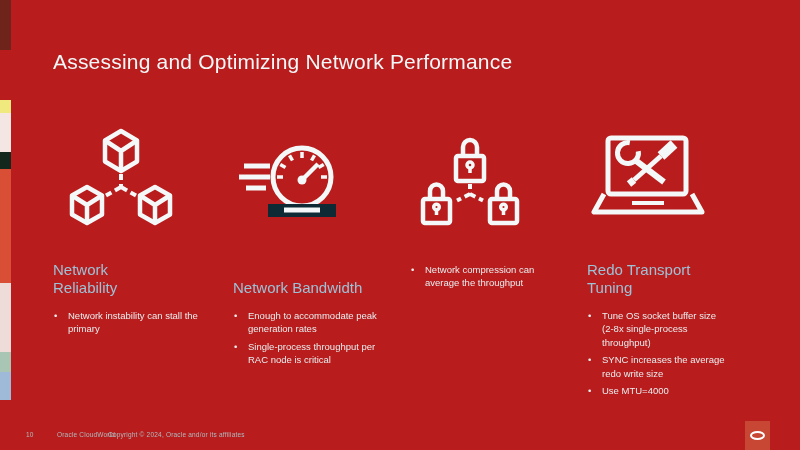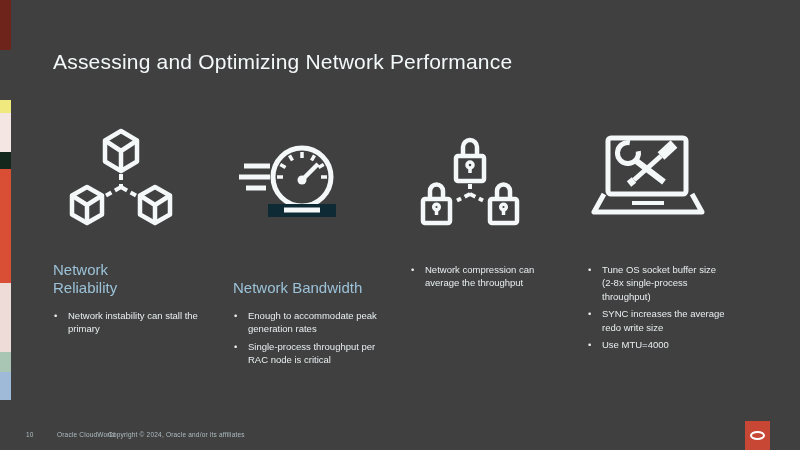--- a/index.html
+++ b/index.html
@@ -1,18 +1,18 @@
 <!DOCTYPE html>
 <html><head>
 <meta charset="utf-8">
 <style>
   html,body{margin:0;padding:0;background:#000;}
   #slide{
     position:relative;width:800px;height:450px;overflow:hidden;
-    background:#404040;
+    background:#b91c1c;
     font-family:"Liberation Sans", sans-serif;
   }
   
   #left-strip{position:absolute;left:0;top:0;width:11px;height:450px;}
   .strip-seg{position:absolute;left:0;width:11px;}
   .striped-light{background-image:repeating-linear-gradient(90deg, rgba(190,150,140,.45) 0 1px, transparent 1px 3px);}
   .striped-red{background-image:repeating-linear-gradient(90deg, rgba(205,80,60,.65) 0 1px, transparent 1px 3px);}
 
   .slide-title{
     position:absolute;left:53px;top:50px;
@@ -165,20 +165,21 @@
     </ul>
   </div>
 
   <div class="col" id="col-3">
     <ul class="bullets">
       <li>Network compression can average the throughput</li>
     </ul>
   </div>
 
   <div class="col" id="col-4">
+    <div class="col-heading">Redo Transport Tuning</div>
     <ul class="bullets">
       <li>Tune OS socket buffer size (2-8x single-process throughput)</li>
       <li>SYNC increases the average redo write size</li>
       <li>Use MTU=4000</li>
     </ul>
   </div>
 
   <div class="footer-text" id="page-number">10</div>
   <div class="footer-text" id="footer-brand">Oracle CloudWorld</div>
   <div class="footer-text" id="footer-copyright">Copyright © 2024, Oracle and/or its affiliates</div>

